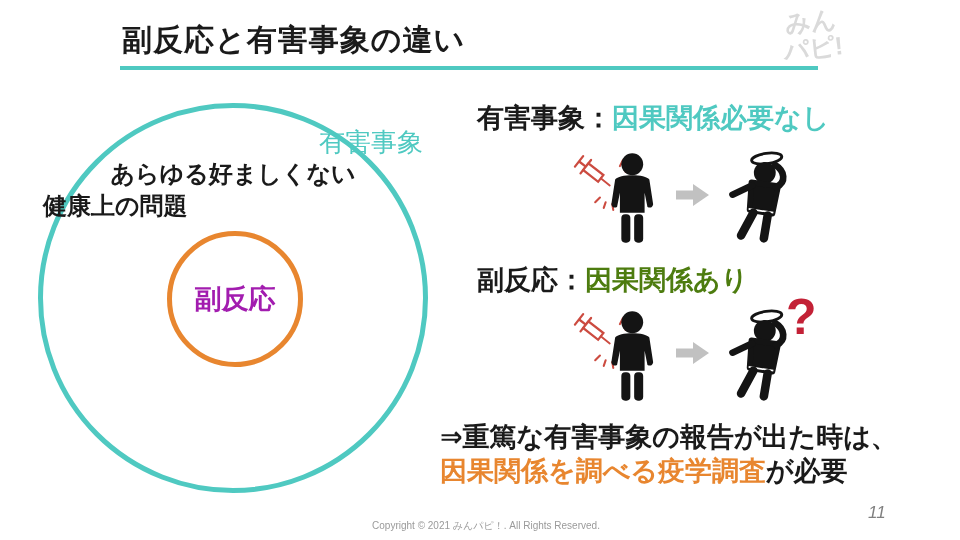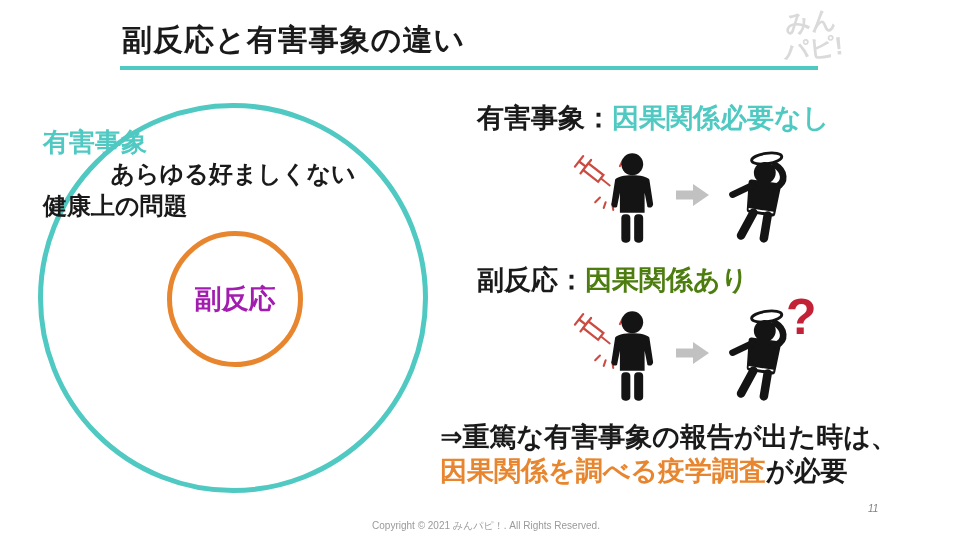--- a/index.html
+++ b/index.html
@@ -7,43 +7,43 @@
 
   
   .title{position:absolute;left:122px;top:20px;font-size:30px;font-weight:bold;color:#1a1a1a;letter-spacing:1px;white-space:nowrap;}
   .title-underline{position:absolute;left:120px;top:66px;width:698px;height:4px;background:#4fc9c1;}
   .logo{position:absolute;left:770px;top:8px;width:84px;text-align:center;transform:rotate(-6deg);
         color:#dadada;font-weight:bold;font-size:25px;line-height:27px;white-space:nowrap;}
 
   
   .venn-outer{position:absolute;left:38px;top:103px;width:390px;height:390px;box-sizing:border-box;
               border:5px solid #4fc9c1;border-radius:50%;}
-  .venn-outer-label{position:absolute;left:0;top:17px;width:100%;text-align:left;
-                    color:#4fc9c1;font-size:26px;font-weight:bold;}
+  .venn-outer-label{position:absolute;left:0;top:17px;width:100%;text-align:right;
+                    color:#4fc9c1;font-size:26px;font-weight:normal;}
   .venn-desc1{position:absolute;left:0;top:50px;width:100%;text-align:center;color:#1a1a1a;font-size:24px;font-weight:bold;white-space:nowrap;}
   .venn-desc2{position:absolute;left:0;top:82px;width:100%;color:#1a1a1a;font-size:24px;font-weight:bold;}
   .venn-inner{position:absolute;left:124px;top:123px;width:136px;height:136px;box-sizing:border-box;
               border:5px solid #e8862f;border-radius:50%;display:flex;align-items:center;justify-content:center;}
   .venn-inner-label{color:#a21caf;font-size:27px;font-weight:bold;}
 
   
   .row-heading{position:absolute;font-size:27px;font-weight:bold;white-space:nowrap;}
   .term{color:#1a1a1a;}
   .def-teal{color:#4fc9c1;}
   .def-orange{color:#4d7c0f;}
 
   .icon-abs{position:absolute;}
   .qmark{position:absolute;left:786px;top:292px;font-size:50px;font-weight:bold;color:#c32136;line-height:1;}
 
   .conclusion{position:absolute;left:440px;top:420px;width:505px;text-align:left;
               font-size:27px;font-weight:bold;line-height:34px;color:#1a1a1a;white-space:nowrap;}
   .conclusion .hl{color:#e8862f;}
 
   .footer{position:absolute;left:6px;top:519px;width:100%;text-align:center;font-size:10px;color:#9a9a9a;}
-  .page-number{position:absolute;left:868px;top:503px;font-size:10px;color:#808080;font-style:italic;}
+  .page-number{position:absolute;left:868px;top:503px;font-size:17px;color:#808080;font-style:italic;}
 </style>
 </head>
 <body>
 
 <div class="slide">
 
   <div class="title">副反応と有害事象の違い</div>
   <div class="title-underline"></div>
   <div class="logo">
     <div>みん</div>

